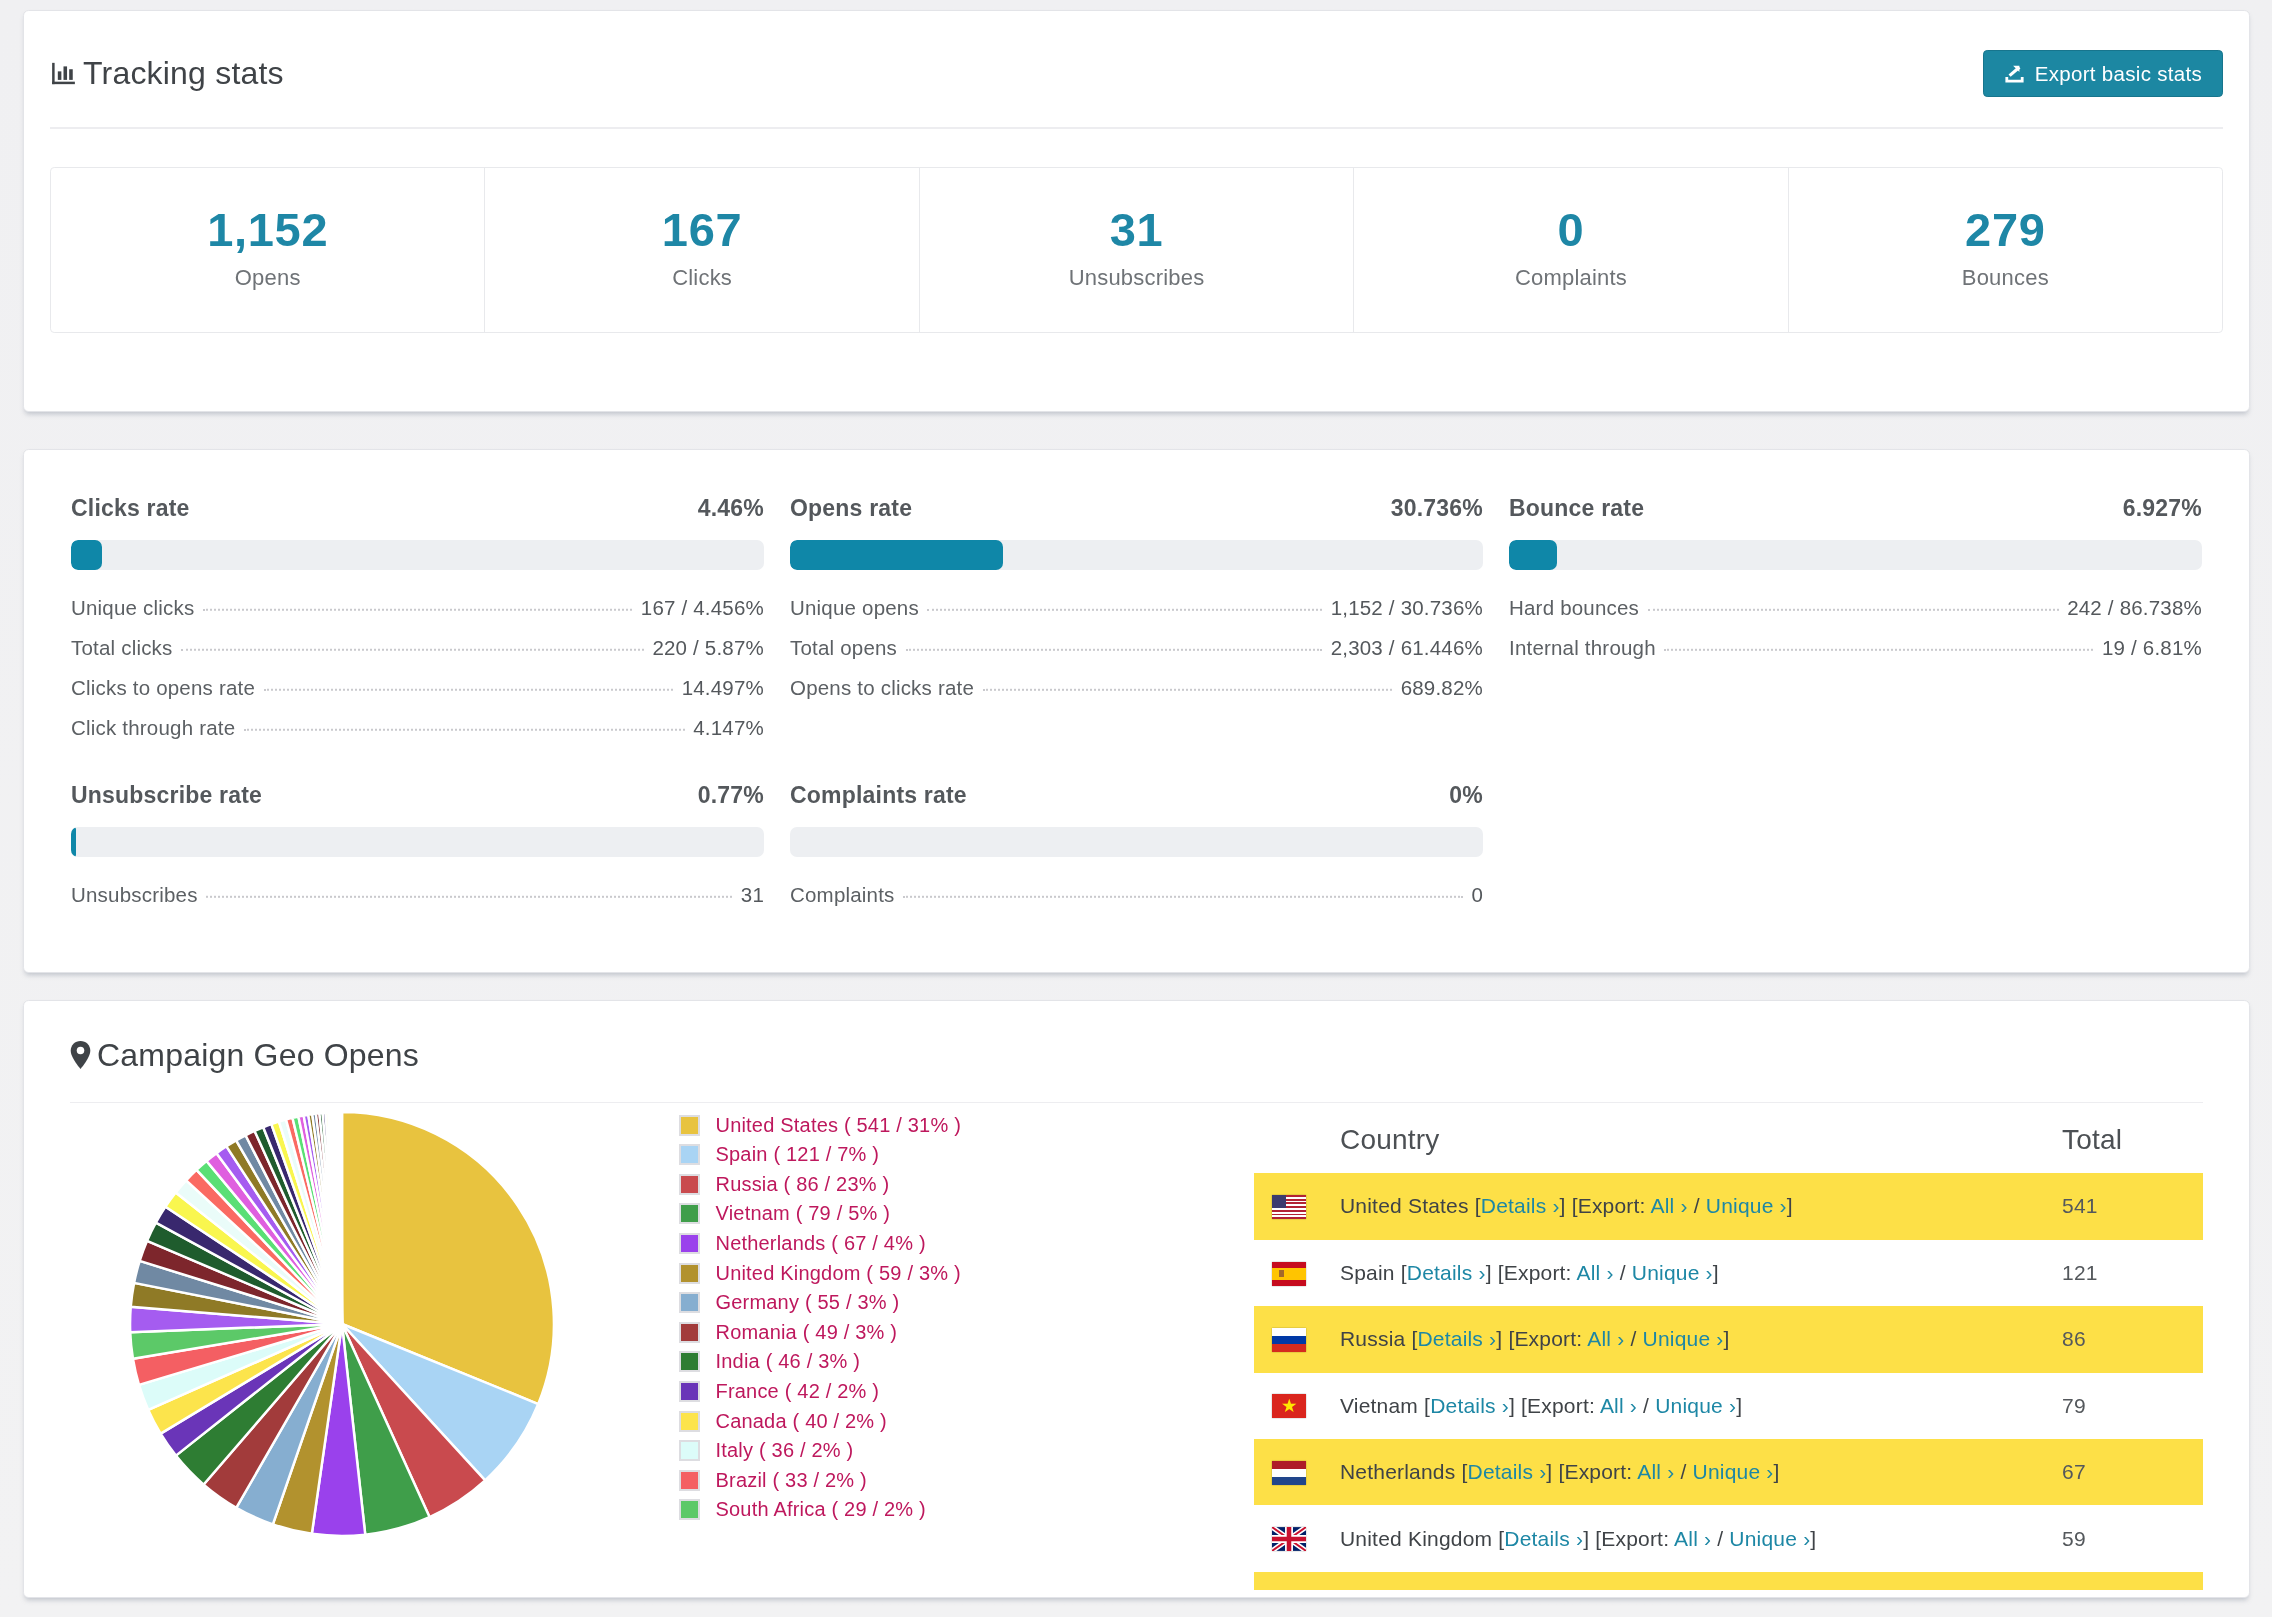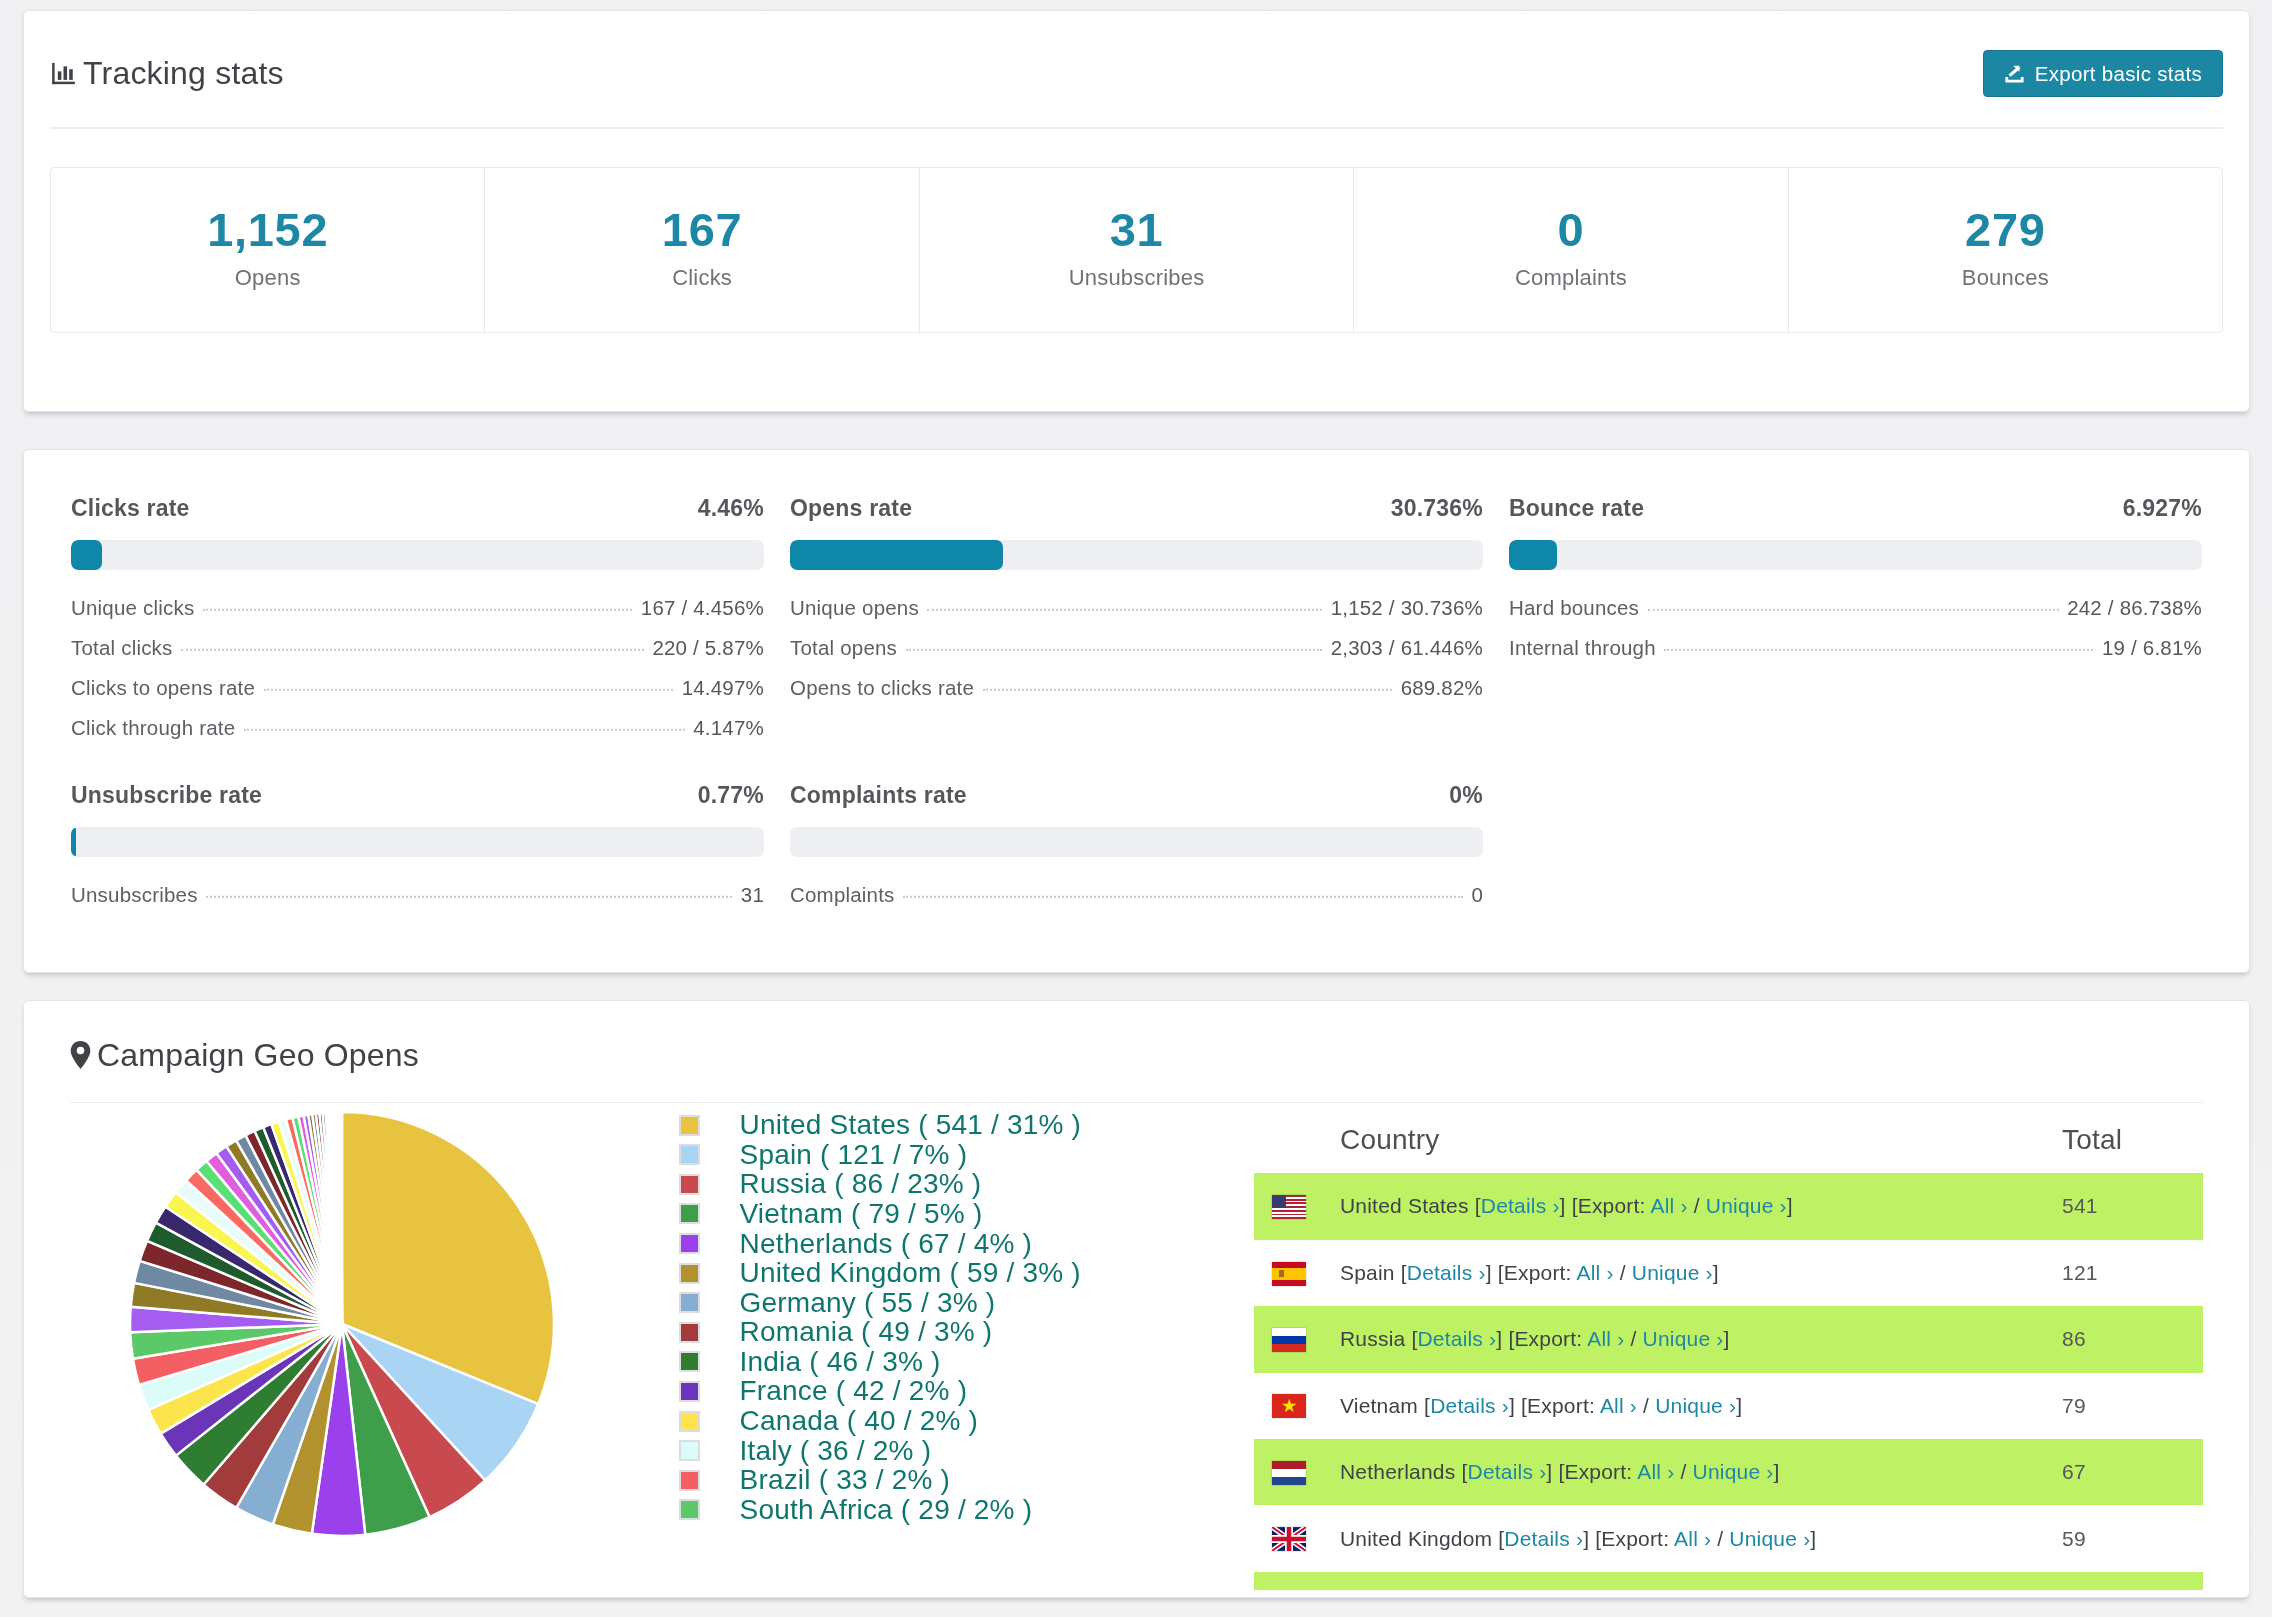--- a/index.html
+++ b/index.html
@@ -59,29 +59,29 @@
 
   
   .card-geo { margin-top:27px; padding:32px 46px 0; height:598px; overflow:hidden; }
   .card-geo .card-head { padding:4.2px 0 28px; }
   .geo-content { display:flex; align-items:flex-start; }
   .pie-box { width:452px; margin-left:53px; padding-top:1.4px; }
   .legend { list-style:none; margin-left:104px; width:374px; padding-top:10px; }
   .legend li { display:flex; align-items:center; height:24px; margin-bottom:5.6px; }
   .swatch { width:21px; height:21px; border:2.1px solid #dddde1; margin-right:15.5px;
     flex:0 0 auto; }
-  .legend .ltext { font-size:28px; color:#0f766e; white-space:nowrap;margin-left:24px; }
+  .legend .ltext { font-size:20px; color:#be185d; white-space:nowrap; }
 
   .table-wrap { margin-left:auto; width:949px; height:487px; overflow:hidden; }
   table.geo-table { width:100%; border-collapse:collapse; }
   .geo-table th { font-size:28px; font-weight:400; color:#4c5054; text-align:left;
     padding:21px 0 17px; }
   .geo-table th.th-country { padding-left:86px; }
   .geo-table td { padding:20.5px 0; font-size:21px; vertical-align:middle; }
-  .geo-table tr.alt { background:#bef264; }
+  .geo-table tr.alt { background:#fde047; }
   .geo-table td.flag-cell { width:86px; padding-left:18.4px; }
   .geo-table td.total-cell { width:141px; color:#54585c; }
   .country-text { color:#3f4347; white-space:nowrap; }
   .country-text a { color:#1d87a5; text-decoration:none; }
 
   
   .flag { width:34px; height:24px; display:inline-block; position:relative;
     overflow:hidden; box-shadow:0 0 1.4px rgba(0,0,0,.35); vertical-align:middle; }
   .flag-us { background:repeating-linear-gradient(180deg,#b22234 0 1.8px,#fff 1.8px 3.7px); }
   .flag-us::after { content:""; position:absolute; left:0; top:0; width:14px; height:12.7px;

